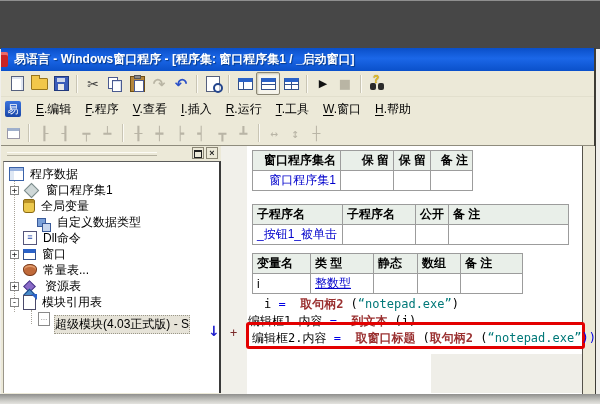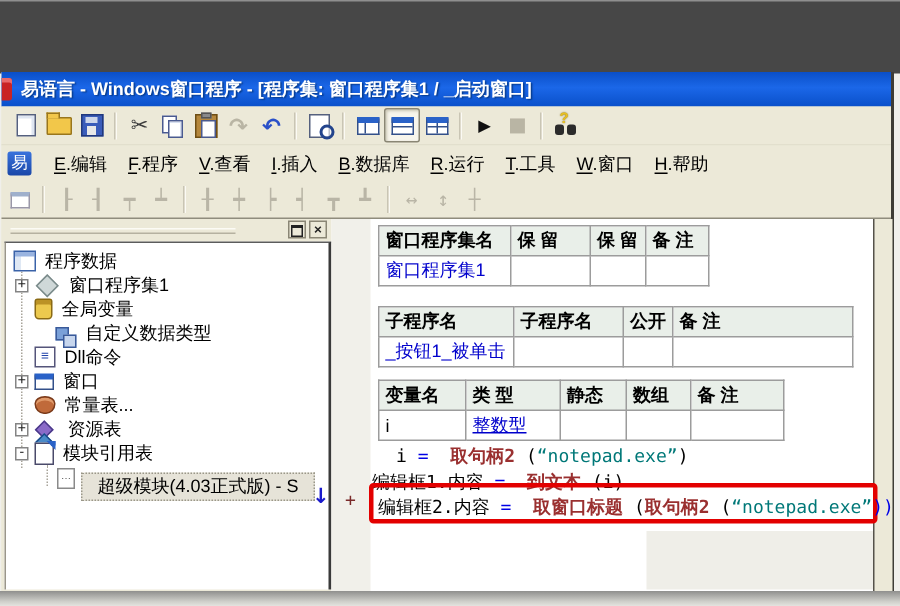--- a/index.html
+++ b/index.html
@@ -71,21 +71,21 @@
   .sidebar-panel{left:2px;top:1px;width:218px;height:246px;background:#ece9d8;}
   .grip-line{left:4px;top:5px;width:150px;height:2px;border-top:1px solid #fcfbf5;border-bottom:1px solid #b5b1a0;}
   .panel-btn{width:12px;height:12px;top:0;background:#ece9d8;border:1px solid #8a8675;font-size:9px;line-height:10px;text-align:center;color:#222;box-sizing:border-box;}
   .btn-float{right:17px;}
   .btn-close{right:3px;font-weight:bold;}
   .float-glyph{margin:2px auto 0;width:6px;height:5px;border:1px solid #222;border-top-width:2px;}
   .tree-box{left:0;top:14px;width:218px;height:232px;background:#fff;border-top:1px solid #5c5c5c;border-left:1px solid #9a968a;
             border-right:2px solid #3a3a3a;box-sizing:border-box;overflow:hidden;}
   .tree-row{position:absolute;left:0;height:16px;display:flex;align-items:center;white-space:nowrap;width:100%;}
   .tree-label{padding:0 2px;}
-  .sel .tree-label{background:#e6e3d8;border:1px dotted #9a9789;padding:0 10px;margin-top:11px;}
+  .sel .tree-label{background:#e6e3d8;border:1px dotted #9a9789;padding:0 0;margin-top:11px;}
   .exp{width:9px;height:9px;background:#fff;border:1px solid #848484;font-size:9px;line-height:7px;text-align:center;margin:0 4px 0 0;flex:0 0 auto;font-family:"DejaVu Sans Mono",monospace;color:#222;box-sizing:border-box;}
   .ti{flex:0 0 auto;margin-right:4px;position:relative;}
   .dotline{border-left:1px dotted #a8a49a;width:0;}
   
   .ti-appdata{width:13px;height:12px;background:#fff;border:1px solid #3a62a8;box-shadow:inset 0 3px 0 #9ab4e0,inset 4px 0 0 #dfe8f4;}
   .ti-assembly{width:9px;height:9px;background:#cfd8d8;border:1px solid #7a8a8a;transform:rotate(45deg);margin:0 7px 0 3px;}
   .ti-jar{width:10px;height:12px;background:#ecc94e;border:1px solid #8a6a14;border-radius:2px 2px 3px 3px;box-shadow:inset 0 3px 0 #bb9225;}
   .ti-ctype{width:7px;height:7px;background:#7aa0d8;border:1px solid #3a5a9a;position:relative;margin-right:9px;}
   .ti-ctype::after{content:"";position:absolute;left:4px;top:4px;width:7px;height:7px;background:#c7d6ee;border:1px solid #3a5a9a;}
   .ti-dll{width:12px;height:12px;background:#fff;border:1px solid #55557a;color:#2244aa;font-size:9px;line-height:11px;text-align:center;}
@@ -184,21 +184,20 @@
           </span>
       </span>
     </div>
 
     <div class="abs menubar">
       <span class="menu-logo">易</span>
       <span class="menu-item"><u>E</u><span>.编辑</span></span>
       <span class="menu-item"><u>F</u><span>.程序</span></span>
       <span class="menu-item"><u>V</u><span>.查看</span></span>
       <span class="menu-item"><u>I</u><span>.插入</span></span>
-      <span class="menu-item"><u>B</u><span>.数据库</span></span>
       <span class="menu-item"><u>R</u><span>.运行</span></span>
       <span class="menu-item"><u>T</u><span>.工具</span></span>
       <span class="menu-item"><u>W</u><span>.窗口</span></span>
       <span class="menu-item"><u>H</u><span>.帮助</span></span>
     </div>
 
     <div class="abs toolbar2">
       <span class="tb2-ic">
           <span class="i-win2"></span>
         </span>
@@ -303,21 +302,21 @@
             <span class="ti ti-module">…</span>
             <span class="tree-label">超级模块(4.03正式版) - S</span>
           </div>
         </div>
       </div>
 
       <div class="abs editor">
         <div class="abs gutter"></div>
         <div class="abs br-block"></div>
 
-        <table class="grid abs" style="left:31px;top:4px;">
+        <table class="grid abs" style="left:31px;top:4px;text-align:right;">
           <colgroup>
               <col style="width:88px">
               <col style="width:53px">
               <col style="width:37px">
               <col style="width:42px">
             </colgroup>
           <tbody>
               <tr class="hd">
             <td>窗口程序集名</td>
             <td>保 留</td>

